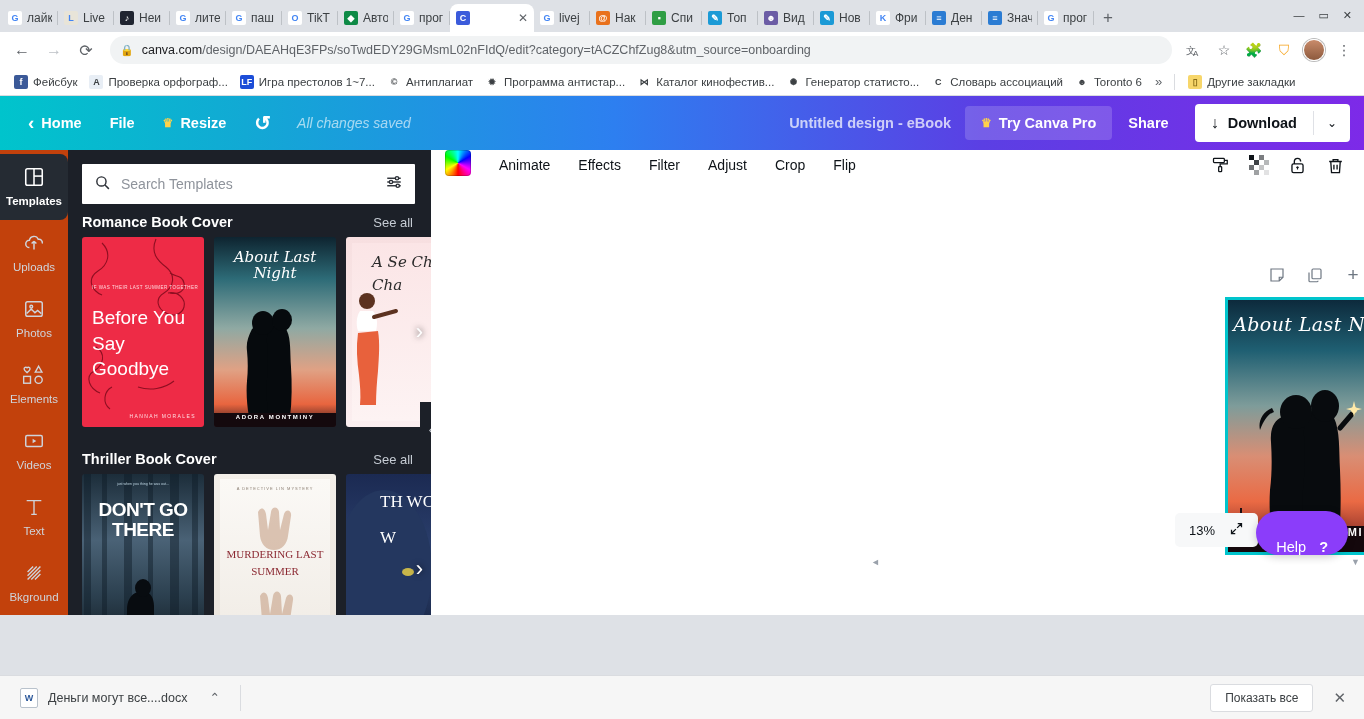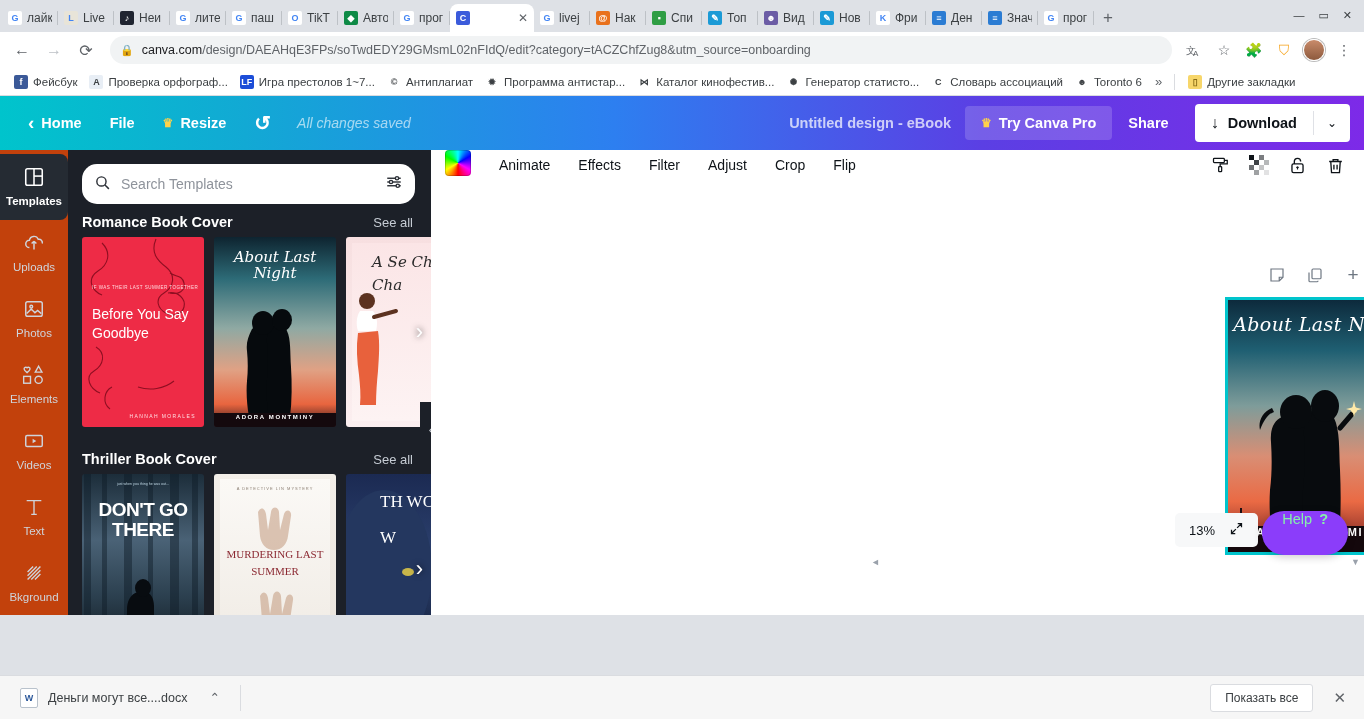--- a/index.html
+++ b/index.html
@@ -107,21 +107,21 @@
   .rail-item { height: 72px; display: flex; flex-direction: column;
     align-items: center; justify-content: center; gap: 7px;
     color: #cfd4db; font-size: 11.5px; }
   .rail-item.active { background: #252b33; color: #fff; font-weight: bold;
     border-radius: 0 8px 8px 0; }
   .rail-item svg { display: block; }
 
   
   .panel { width: 363px; flex: 0 0 363px; background: #1c2028;
     padding: 14px 0 0 14px; position: relative; overflow: hidden; }
-  .searchbar { height: 40px; background: #fff; border-radius: 15px;
+  .searchbar { height: 40px; background: #fff; border-radius: 1px;
     display: flex; align-items: center; padding: 0 12px; gap: 10px;
     margin-right: 16px; }
   .searchbar input { border: 0; outline: 0; flex: 1; font-size: 14px;
     color: #2b2f36; font-family: "Liberation Sans", sans-serif; background: transparent; }
   .searchbar input::placeholder { color: #8e939b; }
   .sec-head { display: flex; align-items: center; justify-content: space-between;
     margin: 10px 18px 7px 0; }
   .sec-title { color: #fff; font-size: 14.5px; font-weight: bold; }
   .sec-seeall { color: #c6ccd4; font-size: 13px; }
   .row { display: flex; gap: 10px; position: relative; }
@@ -129,21 +129,21 @@
     position: relative; flex: 0 0 122px; }
   .row-arrow { position: absolute; right: 8px; top: 50%; transform: translateY(-50%);
     color: #fff; font-size: 22px; text-shadow: 0 0 6px rgba(0,0,0,.8); }
   .panel-collapse { position: absolute; right: -11px; top: 252px; width: 22px; height: 54px;
     background: #1c2028; border-radius: 0 6px 6px 0; color: #cfd4db;
     display: flex; align-items: center; justify-content: center; font-size: 13px; z-index: 5;}
 
   
   .c-romance1 { background: #ee2b46; }
   .c-romance1 .t { position: absolute; left: 10px; top: 68px; color: #fff;
-     font-size: 14px; line-height: 1.35; font-weight: normal; }
+     font-size: 19px; line-height: 1.35; font-weight: normal; }
   .c-romance1 .sub { position: absolute; left: 10px; top: 48px; font-size: 4.5px;
      color: #ffd9de; letter-spacing: .5px; line-height: 1.5;}
   .c-romance1 .auth { position: absolute; left: 0; right: 8px; bottom: 8px;
      text-align: right; color: #ffdde2; font-size: 5px; letter-spacing: 1.4px; }
   .c-romance2 { background: linear-gradient(180deg,#0e2430 0%, #2d6b77 22%, #8fa9a3 48%,
      #e0a184 70%, #e8653f 88%, #2a1418 100%); }
   .c-romance3 { background: linear-gradient(180deg,#f7dfe0,#fbeff0); }
   .c-thriller1 { background: linear-gradient(180deg,#1c2d3a 0%, #4a6276 35%, #2b3f4e 65%, #0a0f14 100%); }
   .c-thriller2 { background: linear-gradient(180deg,#f3efe9,#e8e2da); }
   .c-thriller3 { background: linear-gradient(180deg,#1b2a52 0%, #2d4270 45%, #101a34 100%); }
@@ -177,22 +177,22 @@
        #d98e74 62%, #ea6a44 80%, #9d3b2e 92%, #180c10 100%); }
   .dp-title { position: absolute; left: 0; right: 0; top: 14px; text-align: center;
      color: #fff; font-size: 19px; line-height: 1.12; font-style: italic;
      font-family: "DejaVu Serif", serif; letter-spacing: .4px; }
   .dp-auth { position: absolute; left: 0; right: 0; bottom: 14px; text-align: center;
      color: #fff; font-size: 11px; font-weight: bold; letter-spacing: 1.6px; }
   .zoombox { position: absolute; right: 106px; bottom: 68px; height: 34px;
      background: #f7f8f9; border-radius: 5px; display: flex; align-items: center;
      gap: 14px; padding: 0 14px; font-size: 13px; color: #0e1318; }
   .helpbtn { position: absolute; right: 16px; bottom: 60px; height: 44px;
-     background: #8b3dfa; border-radius: 22px; color: #86efac;
-     display: flex; align-items: flex-start; gap: 7px; padding: 0 20px;
+     background: #8b3dfa; border-radius: 22px; color: #ffffff;
+     display: flex; align-items: flex-end; gap: 13px; padding: 0 20px;
      font-size: 14.5px; box-shadow: 0 2px 8px rgba(0,0,0,.2); }
   .hscroll { position: absolute; left: 436px; right: 0; bottom: 48px; height: 10px;
      display: flex; align-items: center; justify-content: space-between;
      color: #9aa1ab; font-size: 9px; padding: 0 4px; }
 
   
   .shelf { position: absolute; left: 0; right: 0; bottom: 0; height: 44px;
      background: #f6f6f6; border-top: 1px solid #dadce0;
      display: flex; align-items: center; padding: 0 10px; gap: 10px; }
   .dl-chip { display: flex; align-items: center; gap: 10px; padding: 5px 10px;

